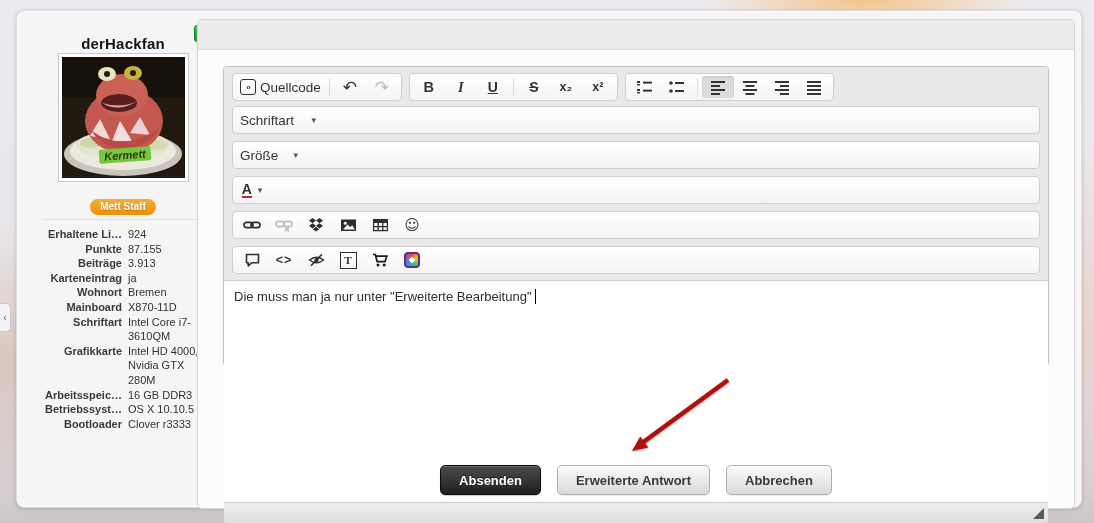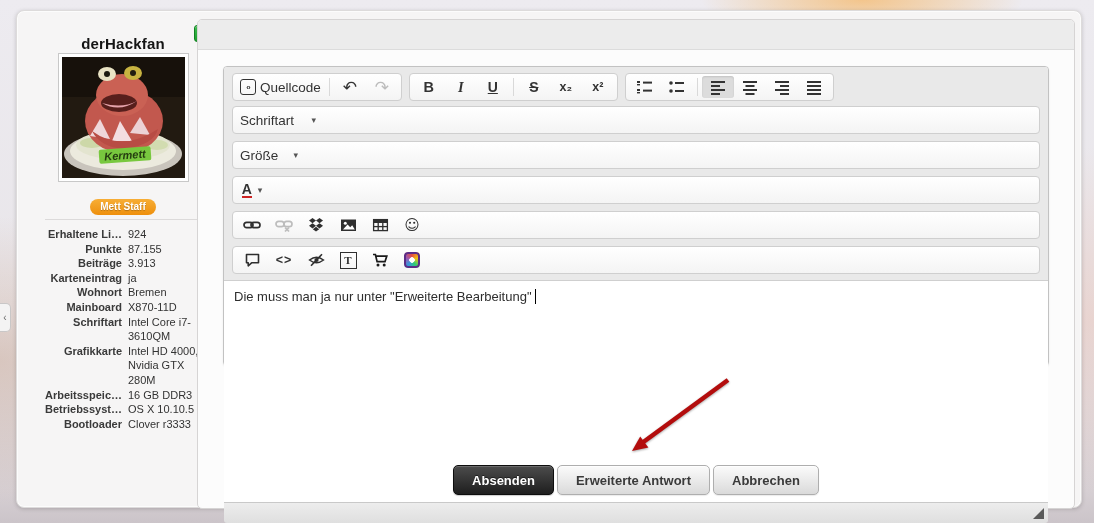--- a/index.html
+++ b/index.html
@@ -136,21 +136,21 @@
     border-top:1px solid #c9c9c9;border-radius:0 0 3px 3px;
   }
   .resize-handle{
     position:absolute;right:4px;bottom:4px;width:0;height:0;cursor:nwse-resize;
     border-left:11px solid transparent;border-bottom:11px solid #5a5a5a;
   }
 
   
   .actions{
     position:absolute;left:0;top:445px;width:100%;
-    display:flex;justify-content:center;gap:3px;
+    display:flex;justify-content:center;gap:16px;
   }
   .btn{
     height:28px;padding:0 18px;border-radius:5px;font-size:13px;font-weight:bold;
     display:inline-flex;align-items:center;cursor:pointer;white-space:nowrap;
   }
   .btn-dark{
     background:linear-gradient(#4c4c4c,#1e1e1e);color:#fff;border:1px solid #0d0d0d;
     box-shadow:inset 0 1px 0 rgba(255,255,255,.18), 0 1px 1px rgba(0,0,0,.2);
     text-shadow:0 -1px 0 rgba(0,0,0,.5);
   }

